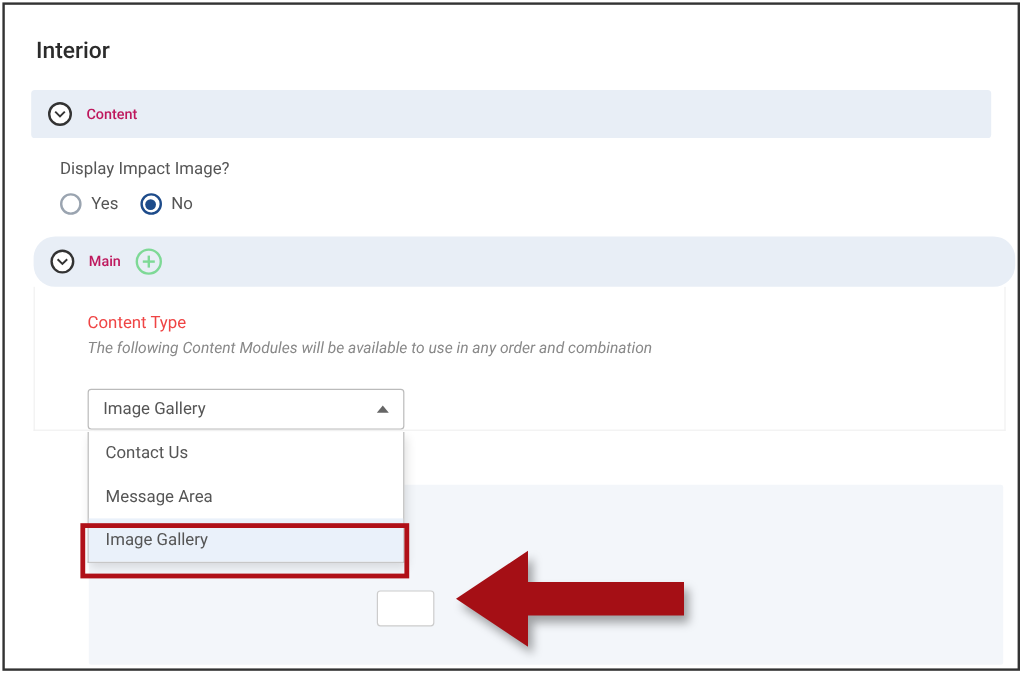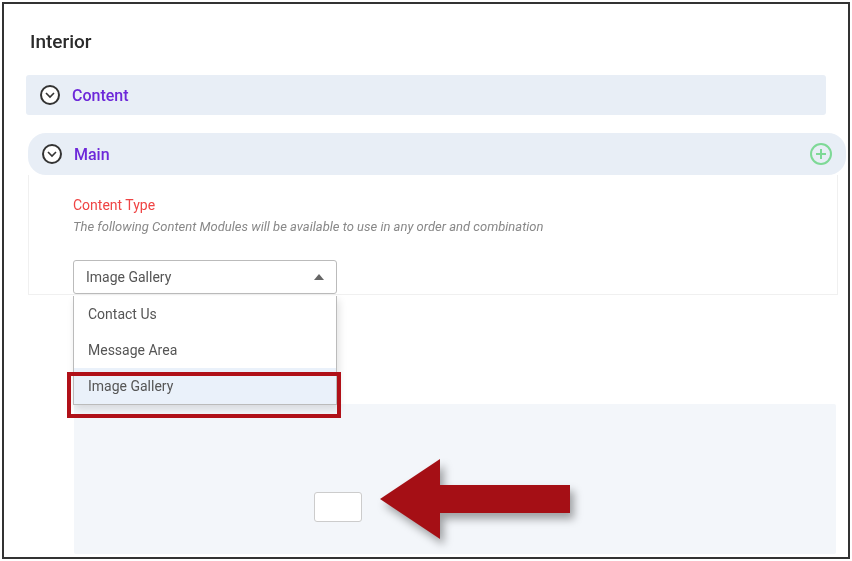--- a/index.html
+++ b/index.html
@@ -29,38 +29,38 @@
       background: #e8eef6;
       margin: 22px 22px 0 22px;
       border-radius: 3px;
       padding: 10px 14px;
       display: flex;
       align-items: center;
       gap: 12px;
     }
     .section-bar.inner {
       margin: 18px 2px 0 24px;
-      justify-content: space-between;
+      justify-content: flex-start;
       border-radius: 18px;
     }
     .section-left { display:flex; align-items:center; gap:12px; }
     .chevron-circle {
       width: 20px; height: 20px;
       border-radius: 50%;
       border: 2px solid #333;
       display: flex;
       align-items: center;
       justify-content: center;
       flex-shrink: 0;
       background: #fff;
     }
     .chevron-circle svg { width: 10px; height: 10px; }
     .section-label {
-      font-size: 16px;
-      color: #6d28d9;
+      font-size: 12px;
+      color: #be185d;
       font-weight: 500;
     }
     .add-circle {
       width: 22px; height:22px; border-radius:50%; border:2px solid #7ed996;
       display:flex; align-items:center; justify-content:center;
       position: relative;
     }
     .add-circle::before, .add-circle::after {
       content:''; position:absolute; background:#7ed996;
     }
@@ -177,20 +177,35 @@
 
   <div class="section-bar">
     <span class="chevron-circle">
       <svg viewBox="0 0 10 10">
           <path d="M1 3 L5 7 L9 3" fill="none" stroke="#333" stroke-width="1.6"></path>
         </svg>
     </span>
     <span class="section-label">Content</span>
   </div>
 
+  <div class="question-block">
+    <div class="question-label">Display Impact Image?</div>
+    <div class="radio-row">
+      <div class="radio-item">
+        <span class="radio-outer"></span>
+        <span class="radio-label">Yes</span>
+      </div>
+      <div class="radio-item">
+        <span class="radio-outer selected">
+            <span class="radio-inner"></span>
+          </span>
+        <span class="radio-label">No</span>
+      </div>
+    </div>
+  </div>
 
   <div class="section-bar inner">
     <div class="section-left">
       <span class="chevron-circle">
         <svg viewBox="0 0 10 10">
             <path d="M1 3 L5 7 L9 3" fill="none" stroke="#333" stroke-width="1.6"></path>
           </svg>
       </span>
       <span class="section-label">Main</span>
     </div>

